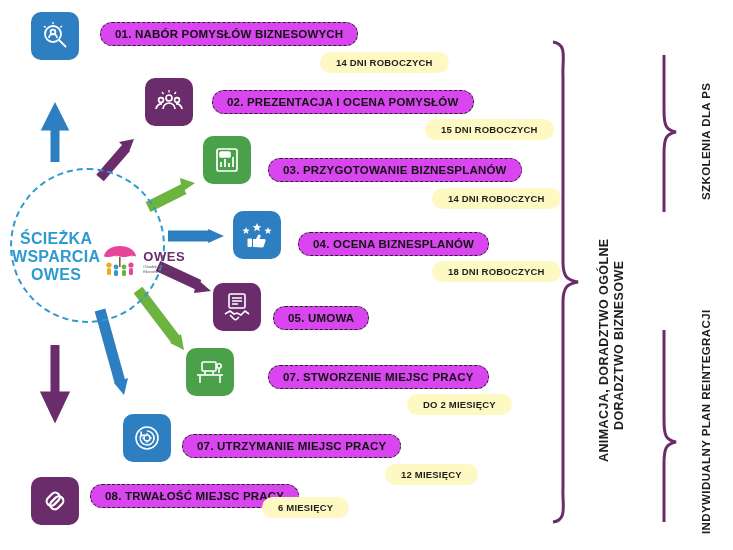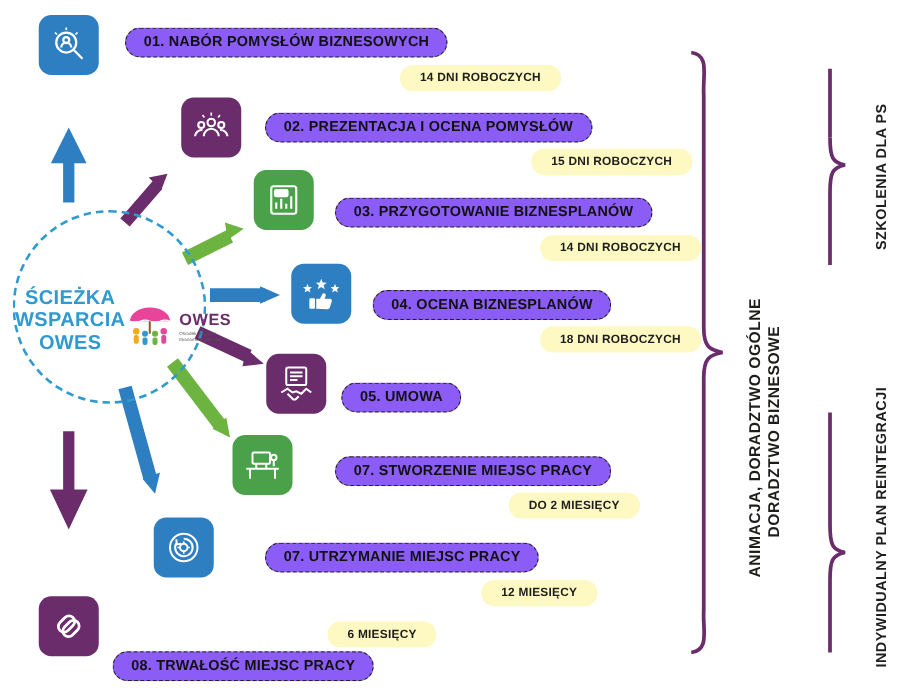--- a/index.html
+++ b/index.html
@@ -35,21 +35,21 @@
     display:flex;align-items:center;justify-content:center;
     color:#fff;
   }
   .badge svg{display:block;}
 
   
   .step-label{
     position:absolute;
     border:1px dashed #222;
     border-radius:16px;
-    background:#8b5cf6;
+    background:#d946ef;
     color:#111;
     font-weight:bold;
     font-size:11.5px;
     letter-spacing:.2px;
     padding:5px 14px;
     white-space:nowrap;
     box-sizing:border-box;
   }
 
   
@@ -222,28 +222,28 @@
 
 <div class="badge" style="left:123px;top:414px;background:#2e7fc1;">
   <svg width="32" height="32" viewBox="0 0 32 32" fill="none" stroke="#fff" stroke-width="1.6">
     <circle cx="16" cy="16" r="11"></circle>
     <path d="M16 9 a7 7 0 1 1 -6 3.6"></path>
     <path d="M10 9.5 L10.5 13.5 L14 13"></path>
     <circle cx="16" cy="16" r="3"></circle>
     <path d="M16 11 L16 13 M16 19 L16 21 M11 16 L13 16 M19 16 L21 16" stroke-width="1.2"></path>
   </svg>
 </div>
-<div class="step-label" style="left:212px;top:434px;">07. UTRZYMANIE MIEJSC PRACY</div>
+<div class="step-label" style="left:182px;top:434px;">07. UTRZYMANIE MIEJSC PRACY</div>
 <div class="pill" style="left:385px;top:464px;">12 MIESIĘCY</div>
 
 <div class="badge" style="left:31px;top:477px;background:#6b2c6b;">
   <svg width="30" height="30" viewBox="0 0 30 30" fill="none" stroke="#fff" stroke-width="2.2">
     <path d="M12 8 l-4 4 a4.5 4.5 0 0 0 6.4 6.4 l4-4 a4.5 4.5 0 0 0 -6.4 -6.4 Z"></path>
     <path d="M18 22 l4-4 a4.5 4.5 0 0 0 -6.4 -6.4 l-4 4 a4.5 4.5 0 0 0 6.4 6.4 Z"></path>
   </svg>
 </div>
-<div class="step-label" style="left:90px;top:484px;margin-top:37px;">08. TRWAŁOŚĆ MIEJSC PRACY</div>
+<div class="step-label" style="left:90px;top:484px;">08. TRWAŁOŚĆ MIEJSC PRACY</div>
 <div class="pill" style="left:262px;top:497px;text-align:center;">6 MIESIĘCY</div>
 
 <div class="vtext rot" style="left:612px;top:430px;font-size:12.5px;">DORADZTWO  BIZNESOWE</div>
 <div class="vtext rot" style="left:597px;top:462px;font-size:12.5px;">ANIMACJA, DORADZTWO OGÓLNE</div>
 <div class="vtext rot" style="left:700px;top:200px;font-size:11.5px;">SZKOLENIA DLA PS</div>
 <div class="vtext rot" style="left:700px;top:534px;font-size:11.5px;">INDYWIDUALNY PLAN REINTEGRACJI</div>
 
 </body></html>

